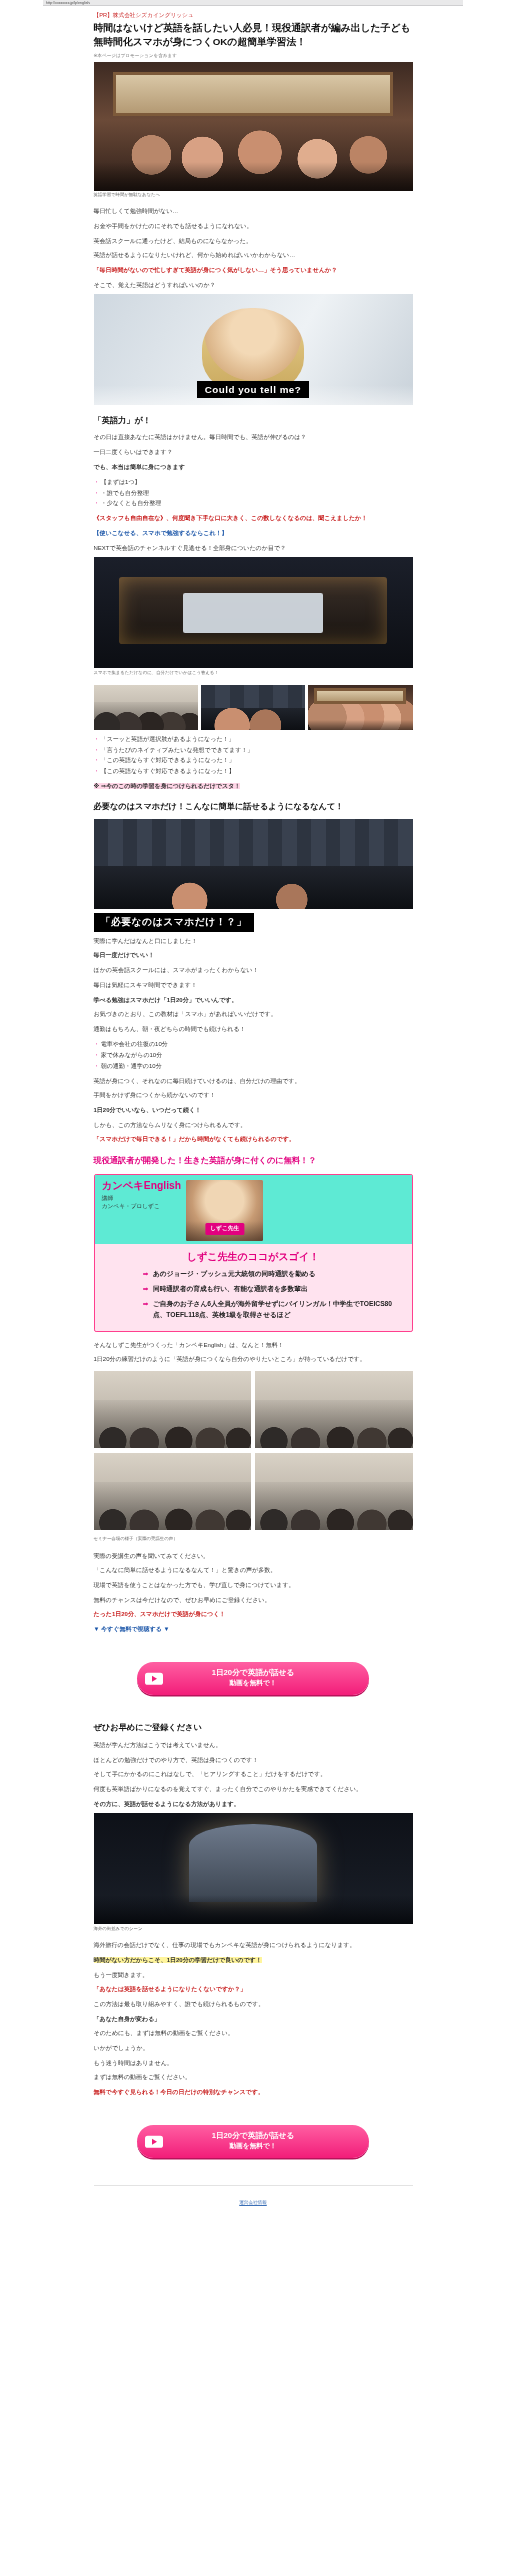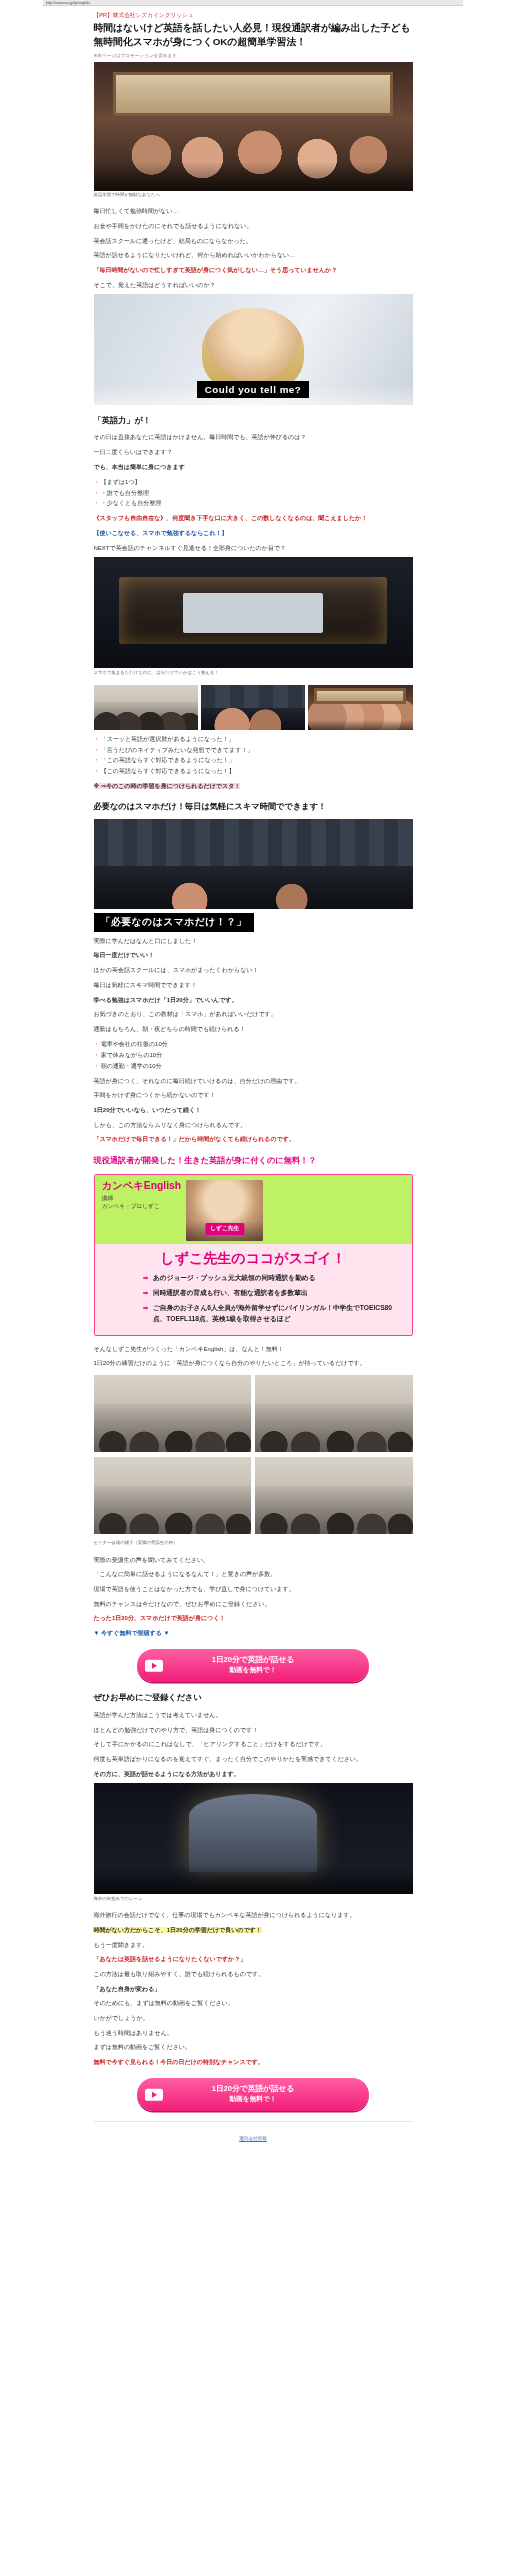--- a/index.html
+++ b/index.html
@@ -36,37 +36,37 @@
 
   .quote-band{position:absolute;left:0;right:0;bottom:7.2px;text-align:center;}
   .quote-band span{display:inline-block;background:#000;color:#fff;font-size:9.8px;font-weight:bold;padding:3.1px 7.2px;letter-spacing:0.5px;}
 
   ul.ticks{list-style:none;margin:4.1px 0;padding:0;}
   ul.ticks li{font-size:6px;line-height:1.8;color:#333;padding-left:7.2px;position:relative;}
   ul.ticks li:before{content:"・";position:absolute;left:0;color:#e2007f;}
 
   
   .promo{background:#ffe3ef;border:1.5px solid #ff3f8e;border-radius:2.1px;margin:7.2px 0;padding:0 0 7.2px 0;}
-  .promo-top{background:#bef264;padding:5.2px 7.2px 3.1px 7.2px;display:flex;gap:5.2px;align-items:flex-start;}
+  .promo-top{background:#5eead4;padding:5.2px 7.2px 3.1px 7.2px;display:flex;gap:5.2px;align-items:flex-start;}
   .promo-badge{font-size:10.3px;font-weight:bold;color:#e2007f;line-height:1.25;}
   .promo-badge .sub{display:block;font-size:5.7px;color:#333;font-weight:normal;margin-top:1.5px;}
   .promo-portrait{width:77px;height:61px;flex:0 0 77px;border-radius:1.5px;overflow:hidden;background:#caa;position:relative;}
-  .promo-h{text-align:center;font-size:14px;font-weight:bold;color:#e2007f;margin:5.2px 0 3.1px 0;}
+  .promo-h{text-align:center;font-size:10px;font-weight:bold;color:#e2007f;margin:5.2px 0 3.1px 0;}
   .promo-list{margin:0 8.2px;}
   .promo-list li{list-style:none;font-size:6.7px;line-height:1.65;color:#222;margin:4.1px 0;padding-left:10.3px;position:relative;font-weight:bold;}
   .promo-list li:before{content:"➡";position:absolute;left:0;color:#e2007f;font-weight:normal;}
 
   
   .grid2{display:flex;gap:3.1px;margin:5.2px 0;}
   .grid2 .cell{flex:1;height:77px;overflow:hidden;position:relative;background:#333;}
   .grid3{display:flex;gap:2.6px;margin:4.1px 0;}
   .grid3 .cell{flex:1;height:45px;overflow:hidden;position:relative;background:#333;}
 
   
-  .cta{display:block;margin:10px auto;width:222px;background:linear-gradient(#ff5fa2,#f21d79);border-radius:16.5px;text-align:center;color:#fff;text-decoration:none;padding:6.2px 5.2px 7.2px 5.2px;box-shadow:0 1.5px 0 #b8125b;position:relative;}
+  .cta{display:block;margin:27px auto;width:222px;background:linear-gradient(#ff5fa2,#f21d79);border-radius:16.5px;text-align:center;color:#fff;text-decoration:none;padding:6.2px 5.2px 7.2px 5.2px;box-shadow:0 1.5px 0 #b8125b;position:relative;}
   .cta .l1{font-size:7.7px;font-weight:bold;line-height:1.4;display:block;}
   .cta .l2{font-size:6.7px;font-weight:bold;display:block;}
   .cta .play{position:absolute;left:8.2px;top:50%;transform:translateY(-50%);width:17.5px;height:12.4px;background:#fff;border-radius:2.6px;}
   .cta .play:after{content:"";position:absolute;left:6.7px;top:3.1px;border-left:5.2px solid #f21d79;border-top:3.1px solid transparent;border-bottom:3.1px solid transparent;}
 
   .divider{height:0.5px;background:#e3e3e3;margin:7.2px 0;}
   .footer{text-align:center;font-size:4.6px;color:#3b6fb6;padding:7.2px 0 13.4px 0;}
 
   
   .scene{position:absolute;inset:0;}
@@ -193,21 +193,21 @@
       <li>「スーッと英語が選択肢があるようになった！」</li>
       <li>「言うたびのネイティブみたいな発想でできてます！」</li>
       <li>「この英語ならすぐ対応できるようになった！」</li>
       <li>【この英語ならすぐ対応できるようになった！】</li>
     </ul>
     <p class="t">
       <span class="hl-pink bold">※ ⇒今のこの時の学習を身につけられるだけでスタ！</span>
     </p>
 
     <h2 class="sec">
-      <span>必要なのはスマホだけ！毎日は気軽にスキマ時間でできます！</span>
+      <span>必要なのはスマホだけ！こんなに簡単に話せるようになるなんて！</span>
     </h2>
 
     <div class="imgbox h4">
       <div class="scene s-street"></div>
     </div>
     <div class="quote-band" style="position:static;text-align:left;margin:4.1px 0 2.1px 0;">
       <span>「必要なのはスマホだけ！？」</span>
     </div>
 
     <p class="t">実際に学んだはなんと口にしました！</p>

